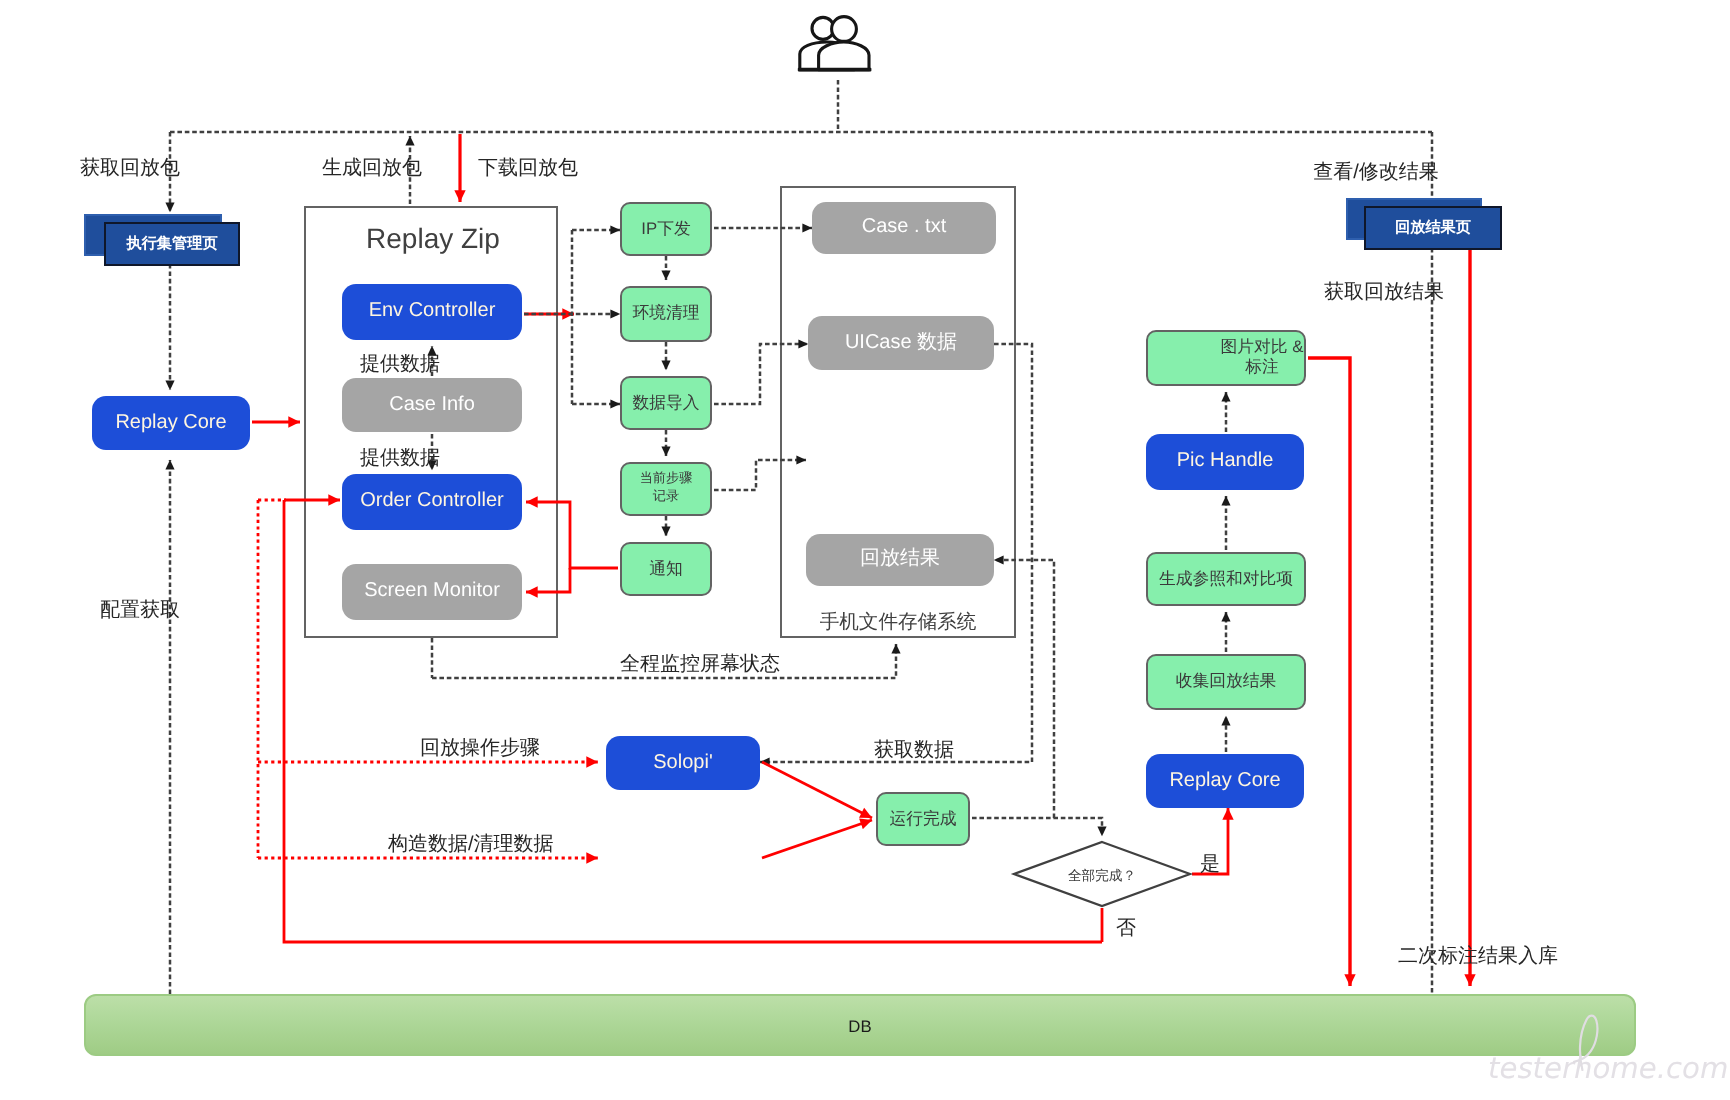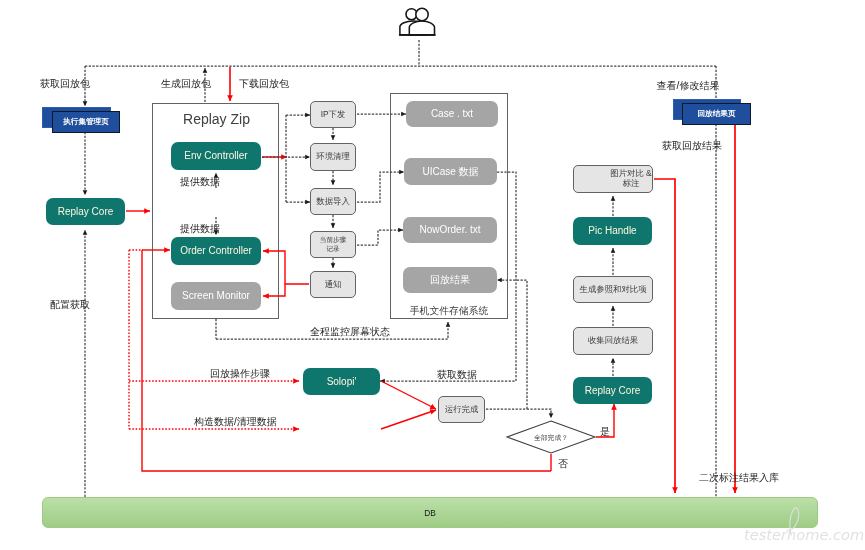--- a/index.html
+++ b/index.html
@@ -1,22 +1,22 @@
 <!DOCTYPE html>
 <html><head>
 <meta charset="utf-8">
 <style>
   html,body{margin:0;padding:0;background:#fff;}
   body{width:865px;height:550px;font-family:"Liberation Sans","DejaVu Sans",sans-serif;overflow:hidden;}
   #stage{position:relative;width:865px;height:550px;background:#fff;}
   svg#edges{position:absolute;left:0;top:0;width:865px;height:550px;}
   .node{position:absolute;box-sizing:border-box;display:flex;align-items:center;justify-content:center;text-align:center;line-height:1.15;z-index:3;}
-  .n-orange{background:#0f766e;color:#FFF6E0;border-radius:7px;font-size:10px;}
+  .n-orange{background:#1d4ed8;color:#FFF6E0;border-radius:7px;font-size:10px;}
   .n-gray{background:#A5A5A5;color:#FFFFFF;border-radius:7px;font-size:10px;}
-  .n-white{background:#e5e5e5;border:1.1px solid #636363;border-radius:5px;color:#3A3A3A;font-size:8.4px;}
+  .n-white{background:#86efac;border:1.1px solid #636363;border-radius:5px;color:#3A3A3A;font-size:8.4px;}
   .n-blue{background:#1F4E9C;color:#fff;font-size:7.6px;font-weight:bold;border:1px solid #0f172a;}
   .blue-shadow{position:absolute;background:#1F4E9C;z-index:2;border:1px solid #2E5FAE;box-sizing:border-box;}
   .grp{position:absolute;box-sizing:border-box;border:1.15px solid #636363;background:#fff;z-index:1;}
   .grp-label{position:absolute;text-align:center;color:#404040;z-index:3;}
   .elabel{position:absolute;font-size:10px;color:#262626;white-space:nowrap;text-align:center;z-index:4;}
   .wm{position:absolute;color:#E3E0E5;font-family:"DejaVu Sans",sans-serif;font-size:14.6px;font-style:italic;letter-spacing:0px;z-index:5;white-space:nowrap;}
   #dbbar{position:absolute;left:42px;top:497px;width:776px;height:31px;border-radius:6px;
      background:linear-gradient(180deg,#BCDFA8 0%,#AFD89A 40%,#9FCC85 100%);border:1px solid #9CCB83;box-sizing:border-box;z-index:3;
      display:flex;align-items:center;justify-content:center;color:#1A1A1A;font-size:8.4px;}
 </style>
@@ -100,29 +100,29 @@
 </g>
 </svg>
 <div class="grp-label" style="left:153px;top:111px;width:127px;font-size:14px;">Replay Zip</div>
 <div class="grp-label" style="left:390px;top:305px;width:118px;font-size:9.8px;">手机文件存储系统</div>
 <div class="blue-shadow" style="left:42px;top:107px;width:69px;height:21px;"></div>
 <div class="node n-blue" style="left:52px;top:111px;width:68px;height:22px;">执行集管理页</div>
 <div class="blue-shadow" style="left:673px;top:99px;width:68px;height:21px;"></div>
 <div class="node n-blue" style="left:682px;top:103px;width:69px;height:22px;">回放结果页</div>
 <div class="node n-orange" style="left:46px;top:198px;width:79px;height:27px;">Replay Core</div>
 <div class="node n-orange" style="left:171px;top:142px;width:90px;height:28px;">Env Controller</div>
+<div class="node n-gray" style="left:171px;top:189px;width:90px;height:27px;">Case Info</div>
 <div class="node n-orange" style="left:171px;top:237px;width:90px;height:28px;">Order Controller</div>
 <div class="node n-gray" style="left:171px;top:282px;width:90px;height:28px;">Screen Monitor</div>
 <div class="node n-white" style="left:310px;top:101px;width:46px;height:27px;">IP下发</div>
 <div class="node n-white" style="left:310px;top:143px;width:46px;height:28px;">环境清理</div>
 <div class="node n-white" style="left:310px;top:188px;width:46px;height:27px;">数据导入</div>
 <div class="node n-white" style="left:310px;top:271px;width:46px;height:27px;">通知</div>
 <div class="node n-gray" style="left:406px;top:101px;width:92px;height:26px;">Case . txt</div>
 <div class="node n-gray" style="left:404px;top:158px;width:93px;height:27px;">UICase 数据</div>
-<div class="node n-gray" style="left:403px;top:217px;width:94px;height:26px;">NowOrder. txt</div>
 <div class="node n-gray" style="left:403px;top:267px;width:94px;height:26px;">回放结果</div>
 <div class="node n-white" style="left:573px;top:165px;width:80px;height:28px;padding-left:36px;">图片对比 &amp; 标注</div>
 <div class="node n-orange" style="left:573px;top:217px;width:79px;height:28px;">Pic Handle</div>
 <div class="node n-white" style="left:573px;top:276px;width:80px;height:27px;">生成参照和对比项</div>
 <div class="node n-white" style="left:573px;top:327px;width:80px;height:28px;">收集回放结果</div>
 <div class="node n-orange" style="left:573px;top:377px;width:79px;height:27px;">Replay Core</div>
 <div class="node n-orange" style="left:303px;top:368px;width:77px;height:27px;">Solopi'</div>
 <div class="node n-white" style="left:438px;top:396px;width:47px;height:27px;">运行完成</div>
 <div class="node n-white" style="left:310px;top:231px;width:46px;height:27px;flex-direction:column;font-size:6.6px;line-height:1.35;">
  <span>当前步骤</span>

